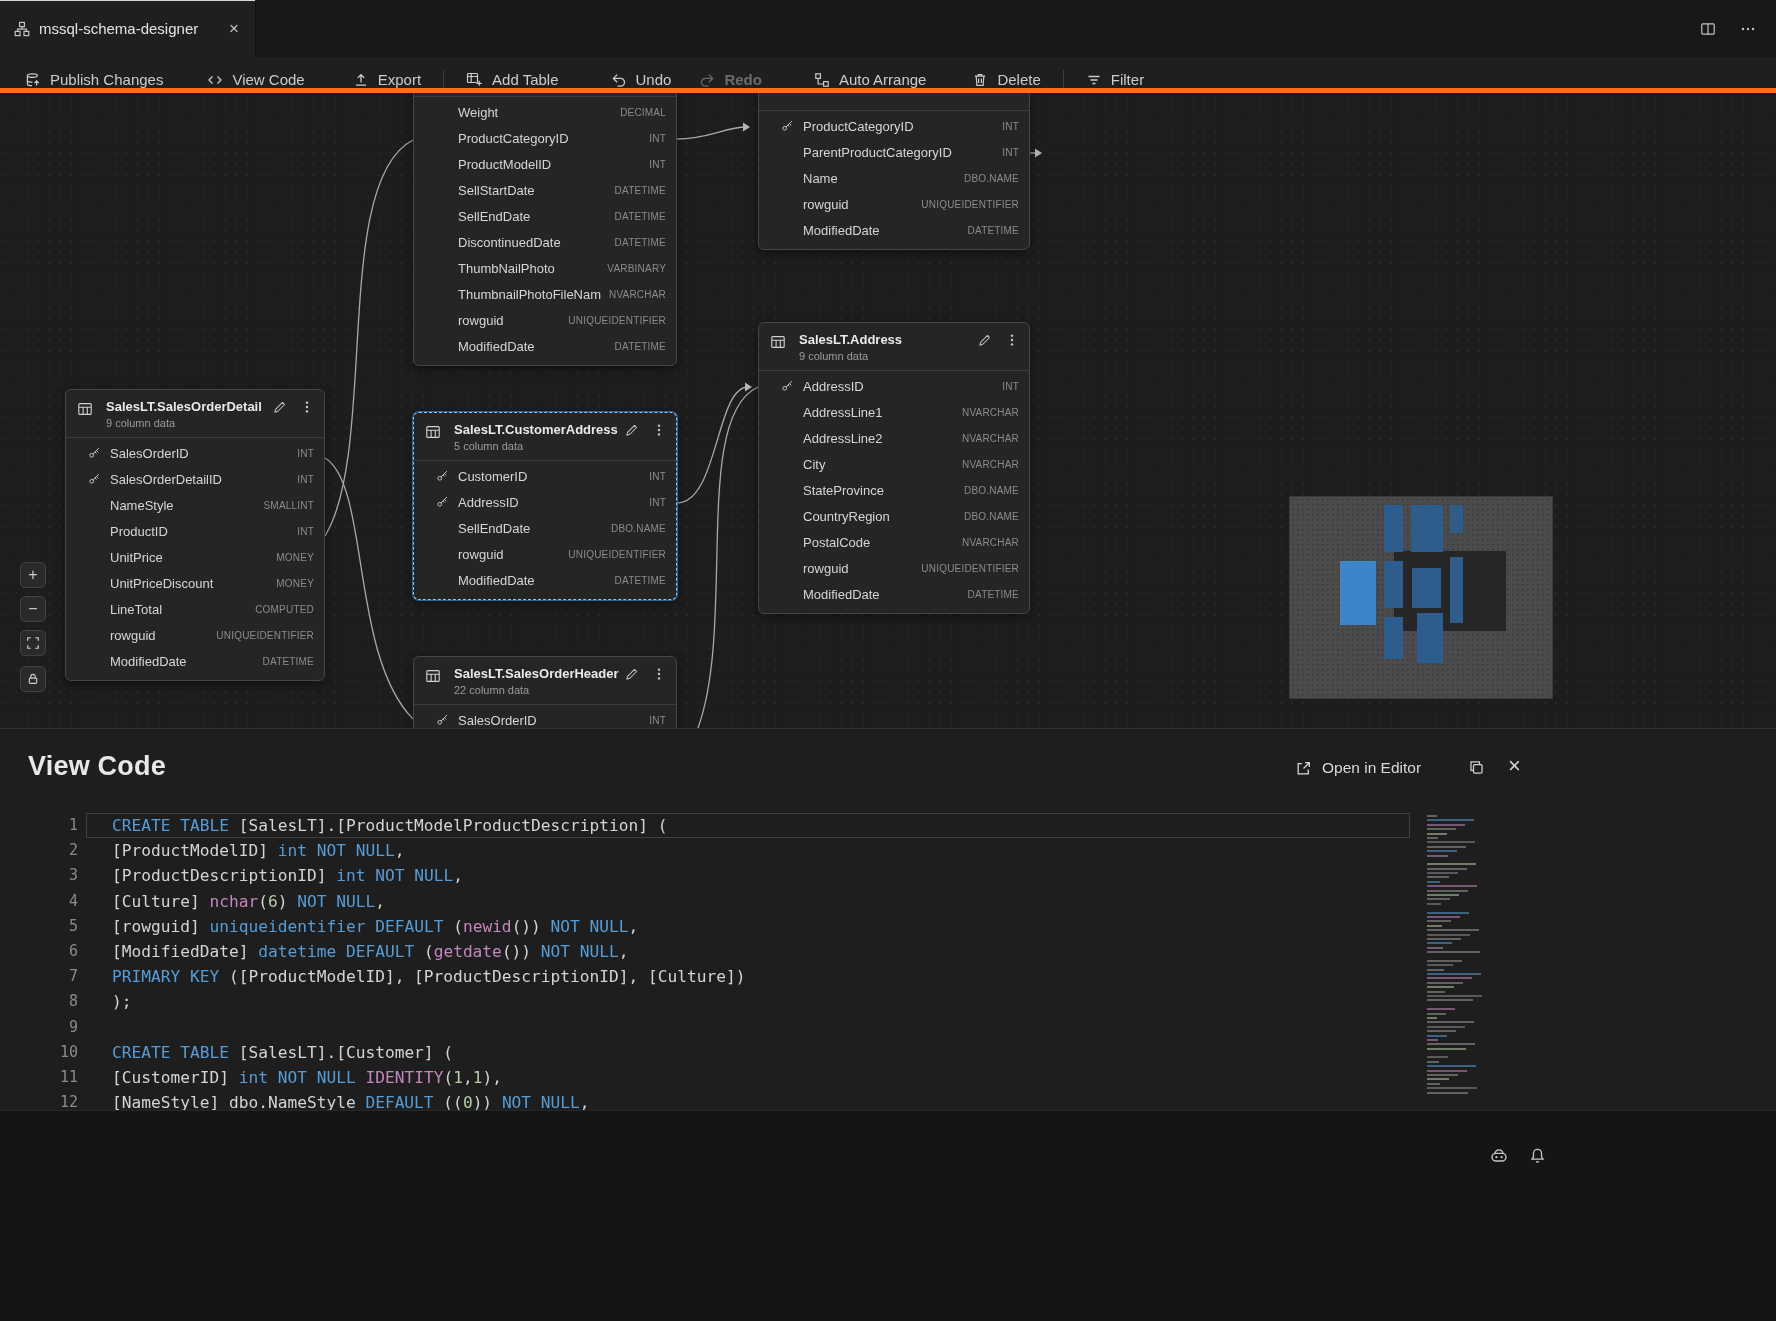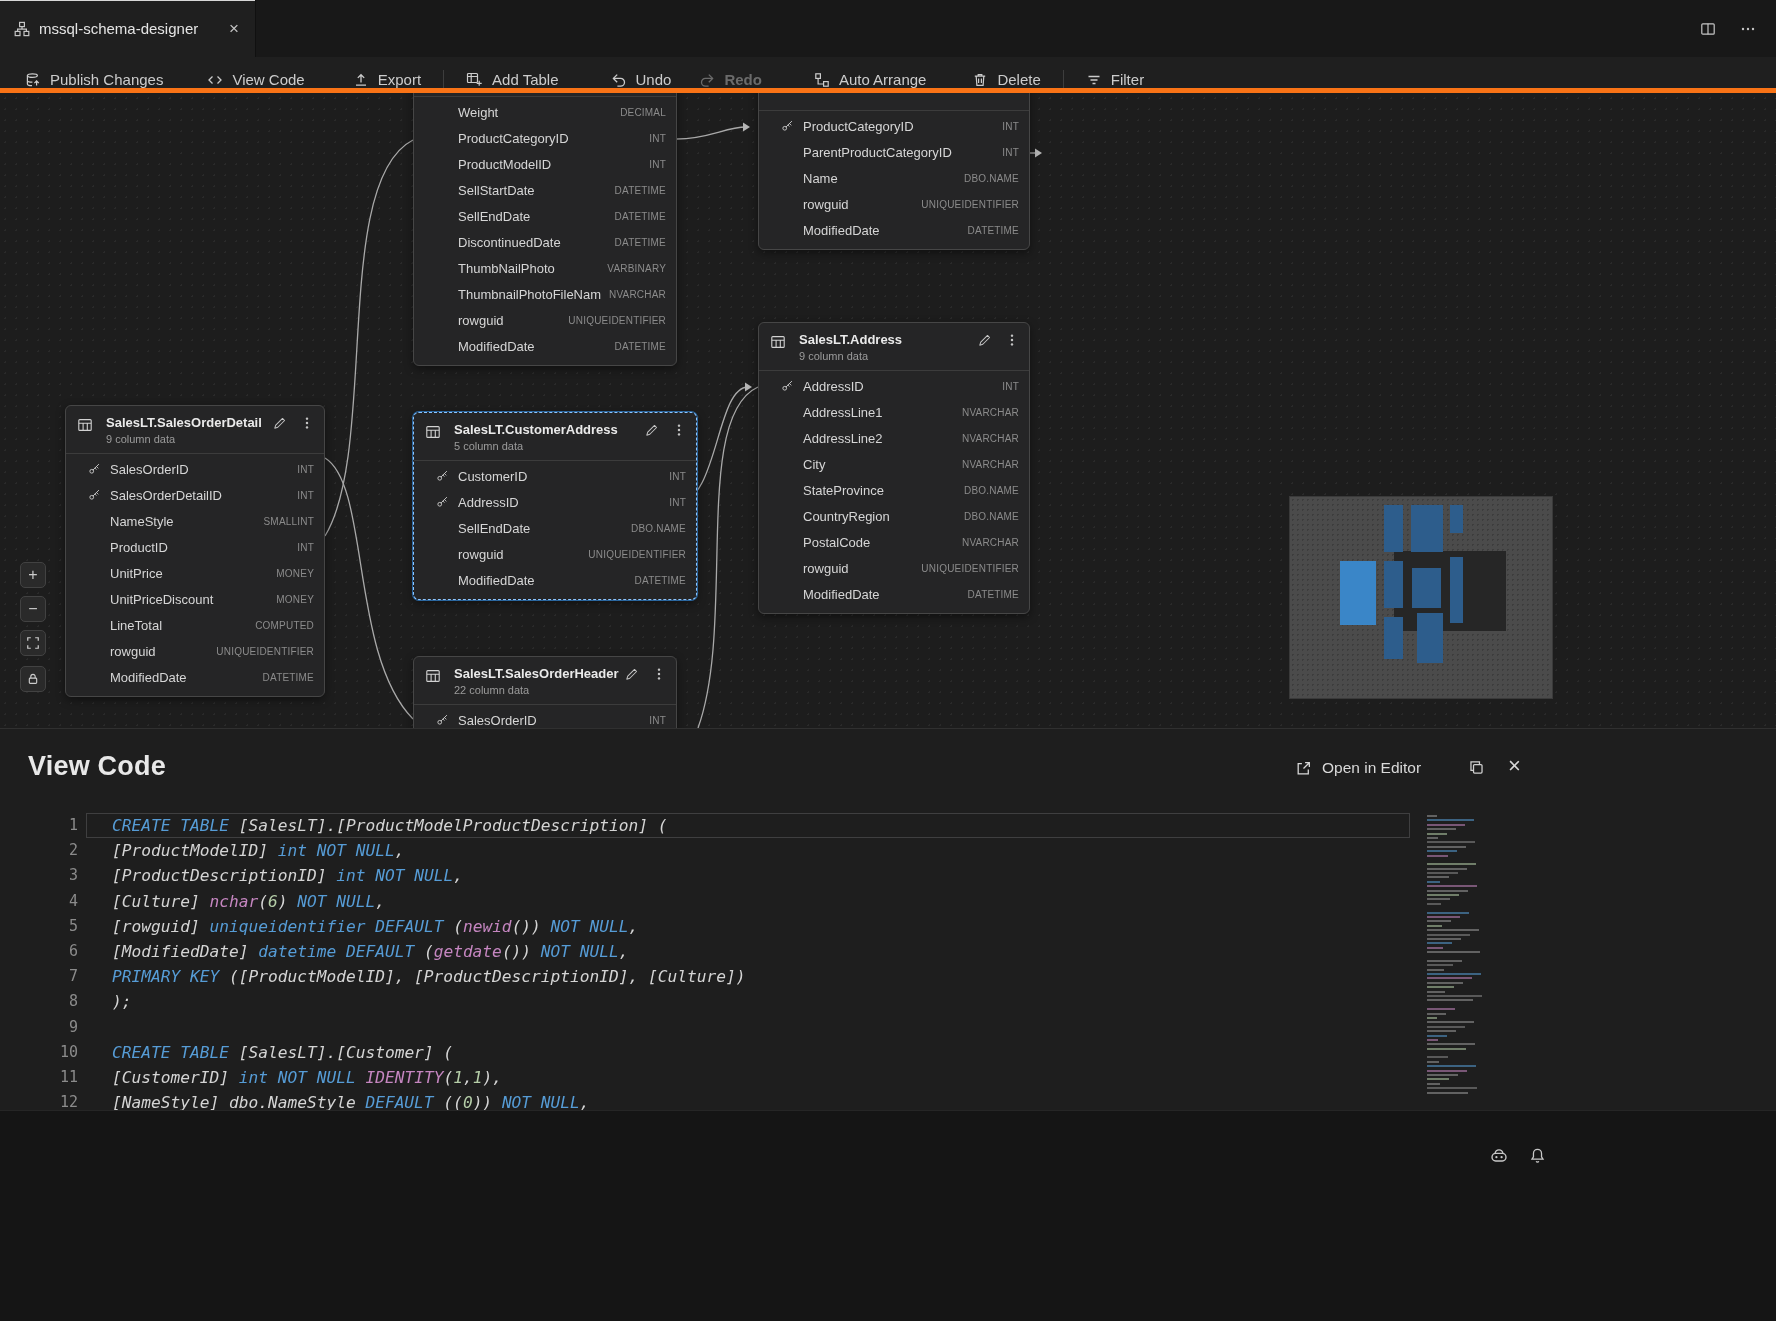--- a/index.html
+++ b/index.html
@@ -60,21 +60,21 @@
   .viewcode { position:absolute; top:728px; left:0; right:0; height:382px; background:#1e1e1e; border-top:1px solid #303030; }
   .vc-header { position:relative; height:84px; }
   .vc-title { position:absolute; left:28px; top:22px; font-size:27px; font-weight:700; color:#e8e8e8; letter-spacing:.2px; }
   .vc-open { position:absolute; left:1295px; top:30px; display:flex; align-items:center; gap:10px; color:#d9d9d9; font-size:15.5px; cursor:pointer; background:none; border:none; font-family:inherit; }
   .vc-copy { position:absolute; left:1468px; top:30px; color:#cfcfcf; cursor:pointer; background:none; border:none; display:flex; }
   .vc-close { position:absolute; left:1508px; top:26px; color:#d6d6d6; cursor:pointer; background:none; border:none; font-size:22px; line-height:1; font-family:inherit; }
   .vc-body { position:relative; width:1560px; height:298px; overflow:hidden; }
   .code-lines { position:absolute; inset:0; font-family:"DejaVu Sans Mono", monospace; font-size:16.2px; }
   .cl { position:relative; height:25.2px; line-height:25.2px; display:flex; white-space:pre; }
   .cl .ln { width:78px; text-align:right; color:#8b8b8b; font-size:15px; flex:none; }
-  .cl .ct { padding-left:34px;font-style:italic; }
+  .cl .ct { padding-left:34px; }
   .cl.current::after { content:""; position:absolute; left:86px; right:150px; top:0; bottom:0; border:1px solid #3f3f40; pointer-events:none; }
   .tok-kw { color:#569cd6; } .tok-fn { color:#c586c0; } .tok-num { color:#b5cea8; } .tok-pl { color:#d4d4d4; }
   .code-minimap { position:absolute; left:1424px; top:0; width:68px; height:292px; overflow:hidden; padding-top:2px; cursor:pointer; }
   .mm-line { height:2px; margin:0 0 2.4px 3px; opacity:.55; }
 
   
   .bottom-strip { position:absolute; top:1110px; left:0; right:0; bottom:0; background:#151515; border-top:1px solid #262626; }
   .bottom-icons { position:absolute; top:36px; left:1490px; display:flex; gap:21px; color:#c8c8c8; }
   .bottom-icons .bi { cursor:pointer; display:flex; }
 
@@ -287,21 +287,21 @@
             <div class="col-row">
               <span class="col-name">rowguid</span>
               <span class="col-type">UNIQUEIDENTIFIER</span>
             </div>
             <div class="col-row">
               <span class="col-name">ModifiedDate</span>
               <span class="col-type">DATETIME</span>
             </div>
           </div>
         </div>
-        <div class="table-card" style="left: 65px; top: 312px; width: 260px;">
+        <div class="table-card" style="left: 65px; top: 296px; width: 260px;">
           <div class="card-header">
             <span class="card-icon">
               <svg width="16" height="16" viewBox="0 0 16 16">
                 <rect x="1.8" y="2.6" width="12.4" height="10.8" rx="1" fill="none" stroke="currentColor" stroke-width="1.1"></rect>
                 <path d="M1.8 6.2 h12.4 M6.1 6.2 V13.4 M10.3 6.2 V13.4" stroke="currentColor" stroke-width="1.1" fill="none"></path>
               </svg>
             </span>
             <div class="card-titles">
               <div class="card-title">SalesLT.SalesOrderDetail</div>
               <div class="card-sub">9 column data</div>
@@ -362,21 +362,21 @@
             <div class="col-row">
               <span class="col-name">rowguid</span>
               <span class="col-type">UNIQUEIDENTIFIER</span>
             </div>
             <div class="col-row">
               <span class="col-name">ModifiedDate</span>
               <span class="col-type">DATETIME</span>
             </div>
           </div>
         </div>
-        <div class="table-card selected" style="left: 413px; top: 319px; width: 284px;">
+        <div class="table-card selected" style="left: 413px; top: 319px; width: 264px;">
           <div class="card-header">
             <span class="card-icon">
               <svg width="16" height="16" viewBox="0 0 16 16">
                 <rect x="1.8" y="2.6" width="12.4" height="10.8" rx="1" fill="none" stroke="currentColor" stroke-width="1.1"></rect>
                 <path d="M1.8 6.2 h12.4 M6.1 6.2 V13.4 M10.3 6.2 V13.4" stroke="currentColor" stroke-width="1.1" fill="none"></path>
               </svg>
             </span>
             <div class="card-titles">
               <div class="card-title">SalesLT.CustomerAddress</div>
               <div class="card-sub">5 column data</div>

